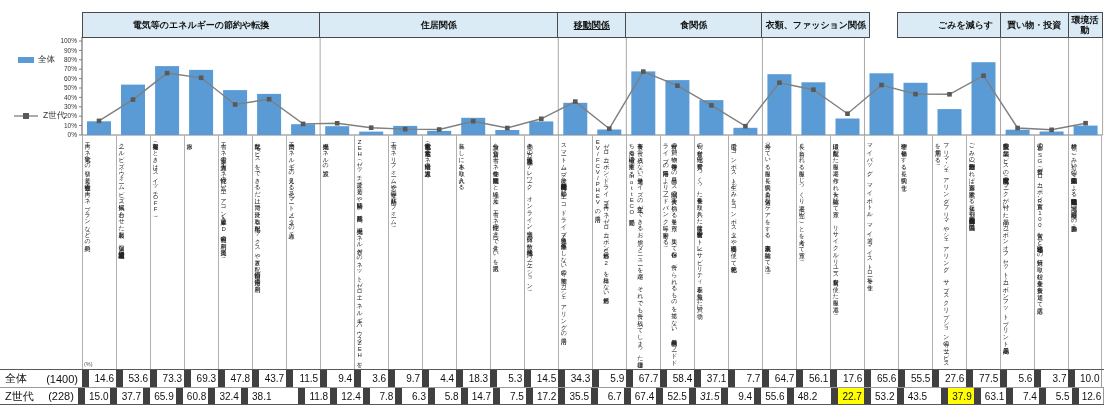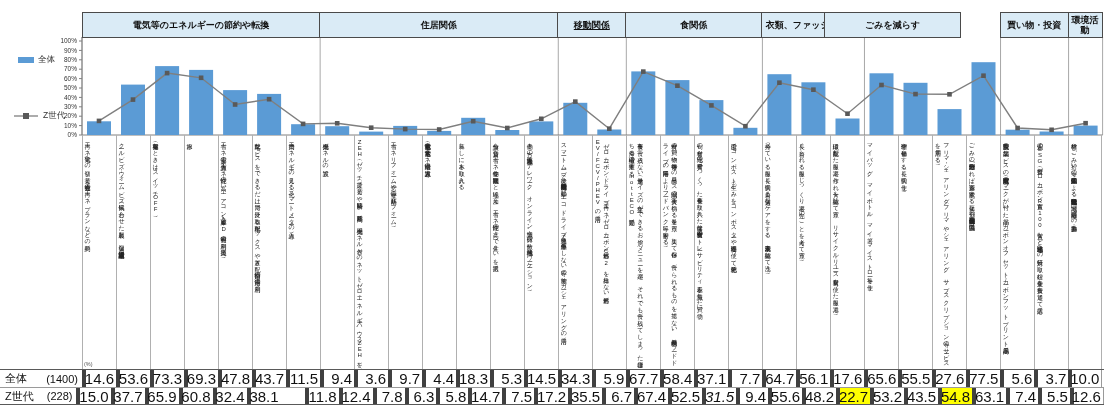--- a/index.html
+++ b/index.html
@@ -31,25 +31,25 @@
             font-size:6px;line-height:1.42;color:#222;padding:4px 1px 0 0;
             height:226px;letter-spacing:0;}
 
   
   #table{position:absolute;left:0;top:369px;width:1104px;}
   .trow{display:flex;height:18px;box-sizing:border-box;}
   .trow.r0{border-top:1px solid #595959;}
   .trow.r1{border-top:1px solid #9a9a9a;border-bottom:1px solid #595959;}
   .tlabel{width:82px;box-sizing:border-box;display:flex;align-items:center;
           justify-content:space-between;padding:0 4px 0 5px;font-size:11px;color:#111;}
-  .tcell{box-sizing:border-box;border-left:4px solid #404040;display:flex;
+  .tcell{box-sizing:border-box;border-left:7px solid #404040;display:flex;
          align-items:center;justify-content:flex-end;padding-right:2px;
-         font-size:15px;color:#111;}
+         font-size:10px;color:#111;}
   .tcell.last{border-right:1px solid #9a9a9a;}
-  .hl{background:#ffff00;}
+  .hl{background:#ffff00;margin-left:12px;}
 
   #unit-note{position:absolute;left:84px;top:361px;font-size:5.5px;color:#555;}
 </style>
 </head>
 <body>
 
 <div id="app">
 
   <div class="legend-item" id="legend-bar">
     <span class="bar-swatch" style="background: rgb(91, 155, 213);"></span>
@@ -160,21 +160,21 @@
       <rect x="1049.3" y="127.5" width="4.6" height="4.6" fill="#595959"></rect>
       <rect x="1083.3" y="120.9" width="4.6" height="4.6" fill="#595959"></rect>
     </svg>
 
   <div id="headers">
       <div class="header-box" style="left: 82px; width: 238.14px; background: rgb(218, 235, 246);">電気等のエネルギーの節約や転換</div>
       <div class="header-box" style="left: 319.14px; width: 239.14px; background: rgb(218, 235, 246);">住居関係</div>
       <div class="header-box" style="left: 557.28px; width: 69.04px; background: rgb(218, 235, 246); text-decoration: underline;">移動関係</div>
       <div class="header-box" style="left: 625.32px; width: 137.08px; background: rgb(218, 235, 246);">食関係</div>
       <div class="header-box" style="left: 761.4px; width: 109px; background: rgb(218, 235, 246);">衣類、ファッション関係</div>
-      <div class="header-box" style="left: 824px; width: 137.08px; background: rgb(218, 235, 246);">ごみを減らす</div>
+      <div class="header-box" style="left: 897px; width: 137.08px; background: rgb(218, 235, 246);">ごみを減らす</div>
       <div class="header-box" style="left: 999.54px; width: 69.04px; background: rgb(218, 235, 246);">買い物・投資</div>
       <div class="header-box" style="left: 1067.58px; width: 35.02px; background: rgb(218, 235, 246);">環境活動</div>
     </div>
 
   <div id="labels">
       <div class="cat-cell" style="width: 34.02px;">
         <span class="cat-text">再エネ電気への切り替え（電力会社の再エネプランなどの契約）</span>
       </div>
       <div class="cat-cell" style="width: 34.02px;">
         <span class="cat-text">クールビズ・ウォームビズ（気候に合わせた服装と、適切な室温・給湯器温度設定）</span>
@@ -327,21 +327,21 @@
         <div class="tcell" style="width: 34.02px;">6.7</div>
         <div class="tcell" style="width: 34.02px;">67.4</div>
         <div class="tcell" style="width: 34.02px;">52.5</div>
         <div class="tcell" style="width: 34.02px; font-style: italic;">31.5</div>
         <div class="tcell" style="width: 34.02px;">9.4</div>
         <div class="tcell" style="width: 34.02px;">55.6</div>
         <div class="tcell" style="width: 34.02px;">48.2</div>
         <div class="tcell hl" style="width: 34.02px;">22.7</div>
         <div class="tcell" style="width: 34.02px;">53.2</div>
         <div class="tcell" style="width: 34.02px;">43.5</div>
-        <div class="tcell hl" style="width: 34.02px;">54.8</div>
+        <div class="tcell hl" style="width: 34.02px;">37.9</div>
         <div class="tcell" style="width: 34.02px;">63.1</div>
         <div class="tcell" style="width: 34.02px;">7.4</div>
         <div class="tcell" style="width: 34.02px;">5.5</div>
         <div class="tcell last" style="width: 34.02px;">12.6</div>
       </div>
     </div>
 
 </div>
 
 </body></html>

